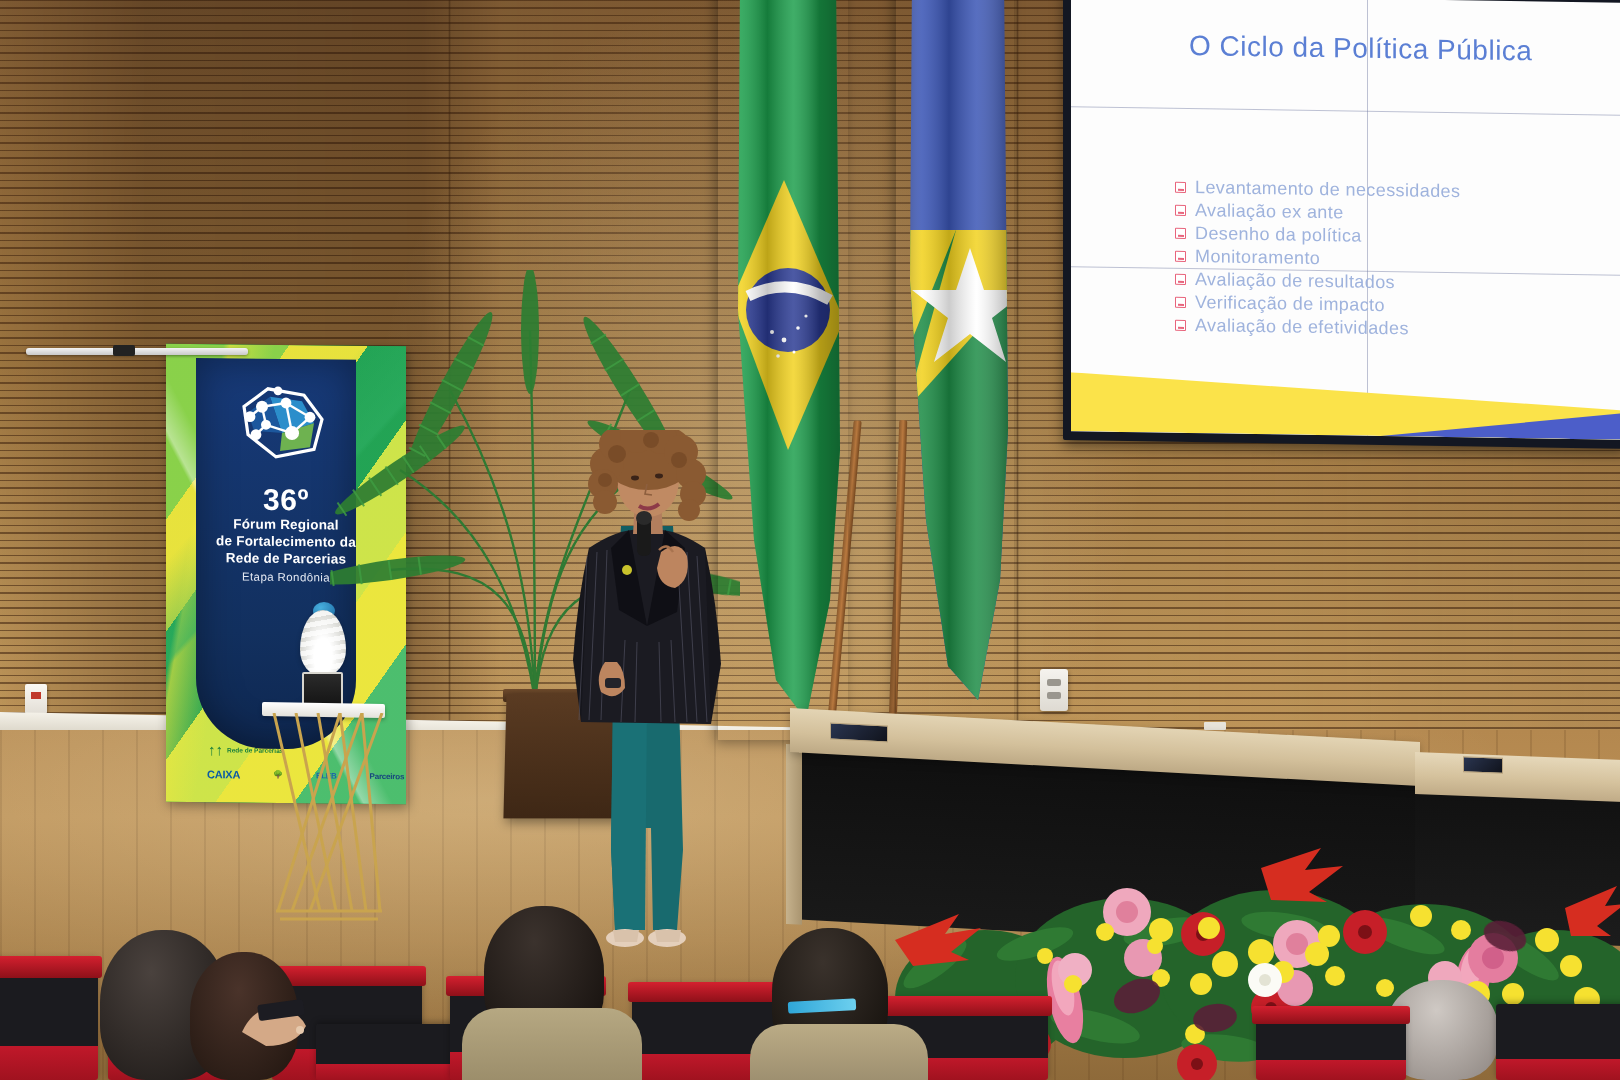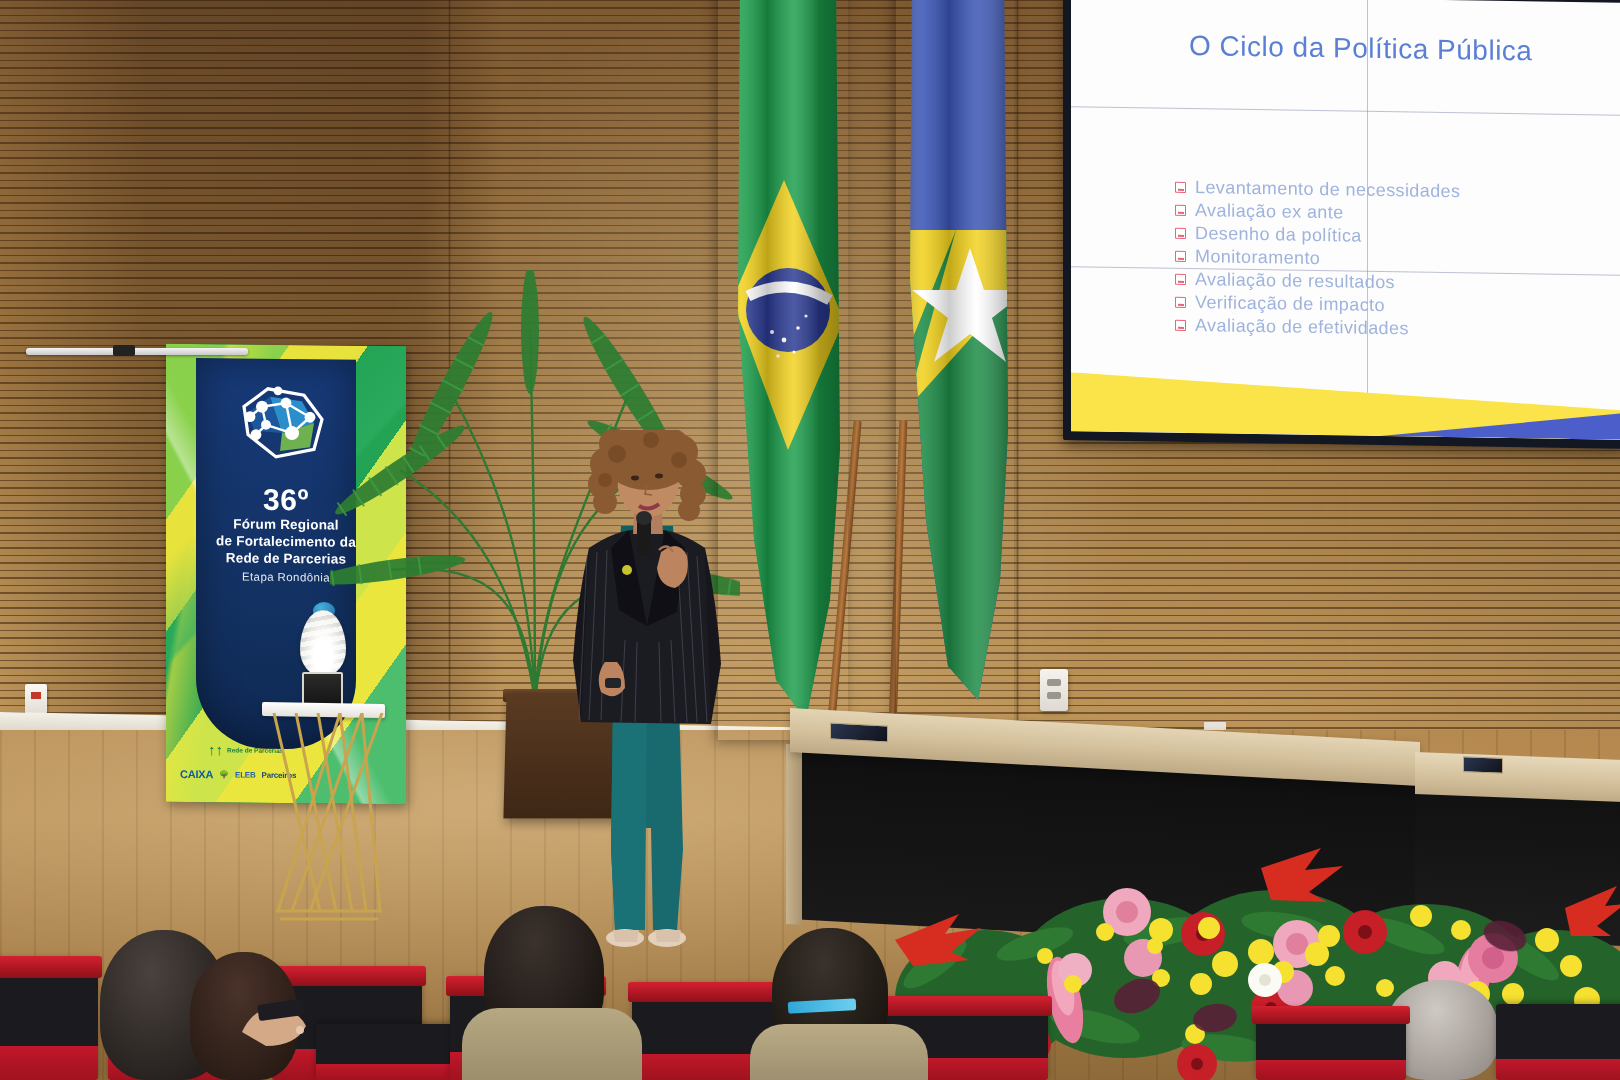--- a/index.html
+++ b/index.html
@@ -201,21 +201,21 @@
   }
   .banner-partner {
     position:absolute; left:42px; top:398px; display:flex; align-items:center; gap:4px;
   }
   .bp-mark { color:#1a7f3c; font-size:15px; font-weight:bold; line-height:1; }
   .bp-txt  { color:#1a7f3c; font-size:6.5px; line-height:1.1; font-weight:bold; }
   .banner-sponsors {
     position:absolute; left:14px; top:424px; width:214px;
     display:flex; align-items:center; gap:6px;
   }
-  .sp { font-size:8px; font-weight:bold; color:#16457e; letter-spacing:-.2px; }
+  .sp { font-size:8px; font-weight:bold; color:#16457e; letter-spacing:-.2px;margin-left:27px; }
   .sp.caixa { color:#0b5aa5; font-size:11px; }
   .sp.eleb  { color:#1f63a8; }
   .sp.green { color:#1f8a3e; }
 
   
   .stand-top {
     position:absolute; left:262px; top:703px; width:123px; height:14px;
     background:linear-gradient(to bottom,#fff,#e3e1da); border-radius:2px;
     box-shadow:0 2px 4px rgba(0,0,0,.3); transform:skewY(1deg);
   }

